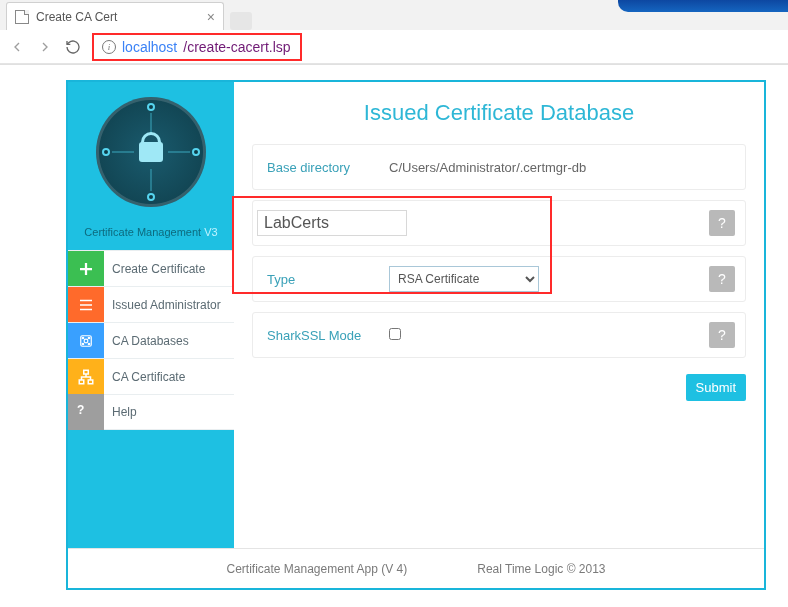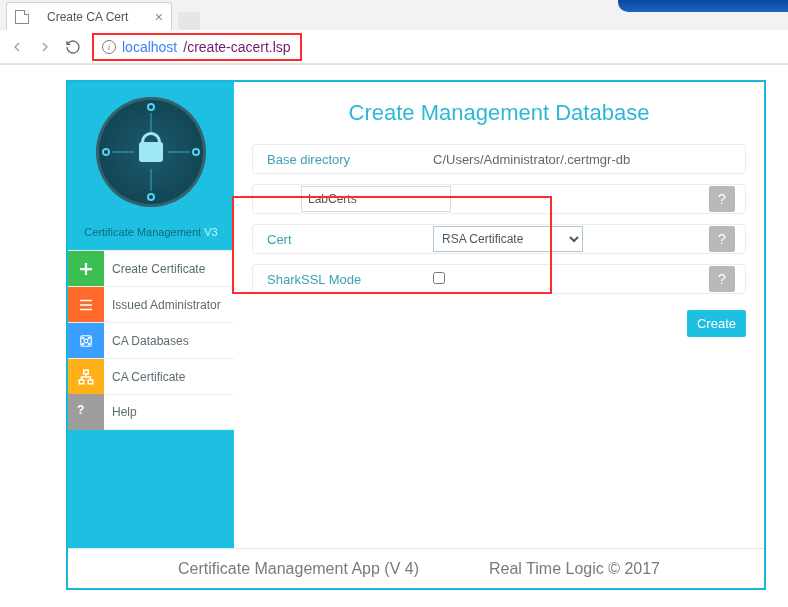--- a/index.html
+++ b/index.html
@@ -1,21 +1,21 @@
 <!DOCTYPE html>
 <html><head>
 <meta charset="utf-8">
 <style>
   * { box-sizing: border-box; margin: 0; padding: 0; }
   body { font-family: "Segoe UI", Arial, sans-serif; background: #fff; width: 788px; height: 607px; overflow: hidden; position: relative; }
 
   
   .browser-bar { background: #f2f2f2; border-bottom: 1px solid #e0e0e0; }
   .tabs-row { height: 30px; display: flex; align-items: flex-end; padding-left: 6px; position: relative; }
-  .tab { background: #fff; height: 28px; width: 166px; display: flex; align-items: center; padding: 0 8px; border: 1px solid #d0d0d0; border-bottom: none; border-top-left-radius: 3px; border-top-right-radius: 3px; font-size: 12px; color: #555; gap: 18px; justify-content: flex-end; }
+  .tab { background: #fff; height: 28px; width: 218px; display: flex; align-items: center; padding: 0 8px; border: 1px solid #d0d0d0; border-bottom: none; border-top-left-radius: 3px; border-top-right-radius: 3px; font-size: 12px; color: #555; gap: 7px; justify-content: flex-end; }
   .tab-file-icon { width: 14px; height: 14px; border: 1px solid #888; position: relative; }
   .tab-file-icon::after { content: ""; position: absolute; top: -1px; right: -1px; width: 4px; height: 4px; background: #f2f2f2; border-left: 1px solid #888; border-bottom: 1px solid #888; }
   .tab-close { margin-left: auto; color: #888; font-size: 14px; cursor: pointer; }
   .new-tab { width: 22px; height: 18px; background: #e6e6e6; margin-left: 6px; border-radius: 3px; }
   .top-right-stub { position: absolute; top: 0; right: 0; width: 170px; height: 12px; background: linear-gradient(#0d47a1,#1565c0); border-bottom-left-radius: 10px; }
 
   .addr-row { height: 34px; display: flex; align-items: center; padding: 0 8px; gap: 10px; background: #fff; border-bottom: 1px solid #e4e4e4; }
   .nav-btn { width: 18px; height: 18px; display:flex; align-items:center; justify-content:center; color: #9e9e9e; }
   .nav-btn svg { stroke: currentColor; }
   .url-box { flex: 0 0 auto; display: flex; align-items: center; height: 28px; border: 2px solid #ff2a2a; padding: 0 8px; gap: 6px; color: #555; font-size: 14px; min-width: 210px;}
@@ -58,34 +58,34 @@
   .mi-grey { background:#9e9e9e; }
   .plus-svg { width:18px; height:18px; }
   .list-svg { width:18px; height:18px; }
   .tree-svg { width:18px; height:18px; }
   .db-svg { width:18px; height:18px; }
   .q-svg { width:18px; height:18px; font-weight:bold; }
 
   
   .main { flex:1; background:#fff; padding: 12px 18px 8px 18px; display:flex; flex-direction:column; min-width:0;}
   .page-title { text-align:center; color:#2eb7d6; font-size:22px; font-weight:400; margin: 6px 0 18px;}
-  .form-row { display:flex; align-items:center; height:30px; border:1px solid #ececec; border-radius:3px; margin-bottom:10px; background:#fff; }
+  .form-row { display:flex; align-items:center; height:46px; border:1px solid #ececec; border-radius:3px; margin-bottom:10px; background:#fff; }
   .form-label { width:132px; padding-left:14px; font-size:13px; color:#3aa1b8;}
-  .form-value { flex:1; font-size:13px; color:#666; padding-left:4px;margin-left:44px;}
-  .form-row input[type=text] { width:150px; height:26px; border:1px solid #d8d8d8; padding:0 6px; font-size:12px; color:#555; }
+  .form-value { flex:1; font-size:13px; color:#666; padding-left:4px;}
+  .form-row input[type=text] { width:150px; height:26px; border:1px solid #d8d8d8; padding:0 6px; font-size:16px; color:#555; }
   .form-row select { width:150px; height:26px; border:1px solid #a9c7d8; font-size:12px; color:#555; padding:0 4px; background:#fff;}
   .form-row input[type=checkbox] { width:12px; height:12px; }
   .help-btn { width:26px; height:26px; margin-right:10px; background:#b9b9b9; color:#fff; display:flex; align-items:center; justify-content:center; font-size:14px; cursor:pointer; border-radius:2px;}
   .highlight-box { position:absolute; border:2px solid #ff2a2a; pointer-events:none; }
 
   .submit-row { display:flex; justify-content:flex-end; margin-top:6px; }
   .submit-btn { background:#1ec0e2; color:#fff; border:none; padding:6px 10px; font-size:13px; cursor:pointer; border-radius:2px;}
 
   
-  .footer { height:40px; border-top:1px solid #e4e4e4; display:flex; align-items:center; padding:0 40px; font-size:16px; color:#7a7a7a; gap: 70px;}
+  .footer { height:40px; border-top:1px solid #e4e4e4; display:flex; align-items:center; padding:0 40px; font-size:12px; color:#7a7a7a; gap: 70px;}
   .footer-left { flex:0 0 auto; }
   .footer-right { flex:0 0 auto; }
 </style>
 </head>
 <body>
 
 <div class="browser-bar">
   <div class="tabs-row">
     <div class="top-right-stub"></div>
     <div class="tab">
@@ -184,59 +184,59 @@
         <div class="menu-item">
           <div class="menu-icon mi-grey">
             <span class="q-svg">?</span>
           </div>
           <span>Help</span>
         </div>
       </div>
     </div>
 
     <div class="main" style="position:relative;">
-      <div class="page-title">Create Management Database</div>
+      <div class="page-title">Issued Certificate Database</div>
 
       <div class="form-row">
         <div class="form-label">Base directory</div>
         <div class="form-value">C/Users/Administrator/.certmgr-db</div>
       </div>
 
       <div class="form-row">
         <div class="form-value">
           <input type="text" value="LabCerts" style="">
         </div>
         <div class="help-btn">?</div>
       </div>
 
       <div class="form-row">
-        <div class="form-label">Cert</div>
+        <div class="form-label">Type</div>
         <div class="form-value">
           <select>
             <option>RSA Certificate</option>
           </select>
         </div>
         <div class="help-btn">?</div>
       </div>
 
       <div class="form-row">
         <div class="form-label">SharkSSL Mode</div>
         <div class="form-value">
           <input type="checkbox" style="">
         </div>
         <div class="help-btn">?</div>
       </div>
 
       <div class="submit-row">
-        <button class="submit-btn">Create</button>
+        <button class="submit-btn">Submit</button>
       </div>
 
       <div class="highlight-box" style="left:-2px; top:114px; width:320px; height:98px;"></div>
     </div>
   </div>
 
   <div class="footer">
     <div style="flex:1"></div>
     <div class="footer-left">Certificate Management App (V 4)</div>
-    <div class="footer-right">Real Time Logic © 2017</div>
+    <div class="footer-right">Real Time Logic © 2013</div>
     <div style="flex:1"></div>
   </div>
 </div>
 
 </body></html>

